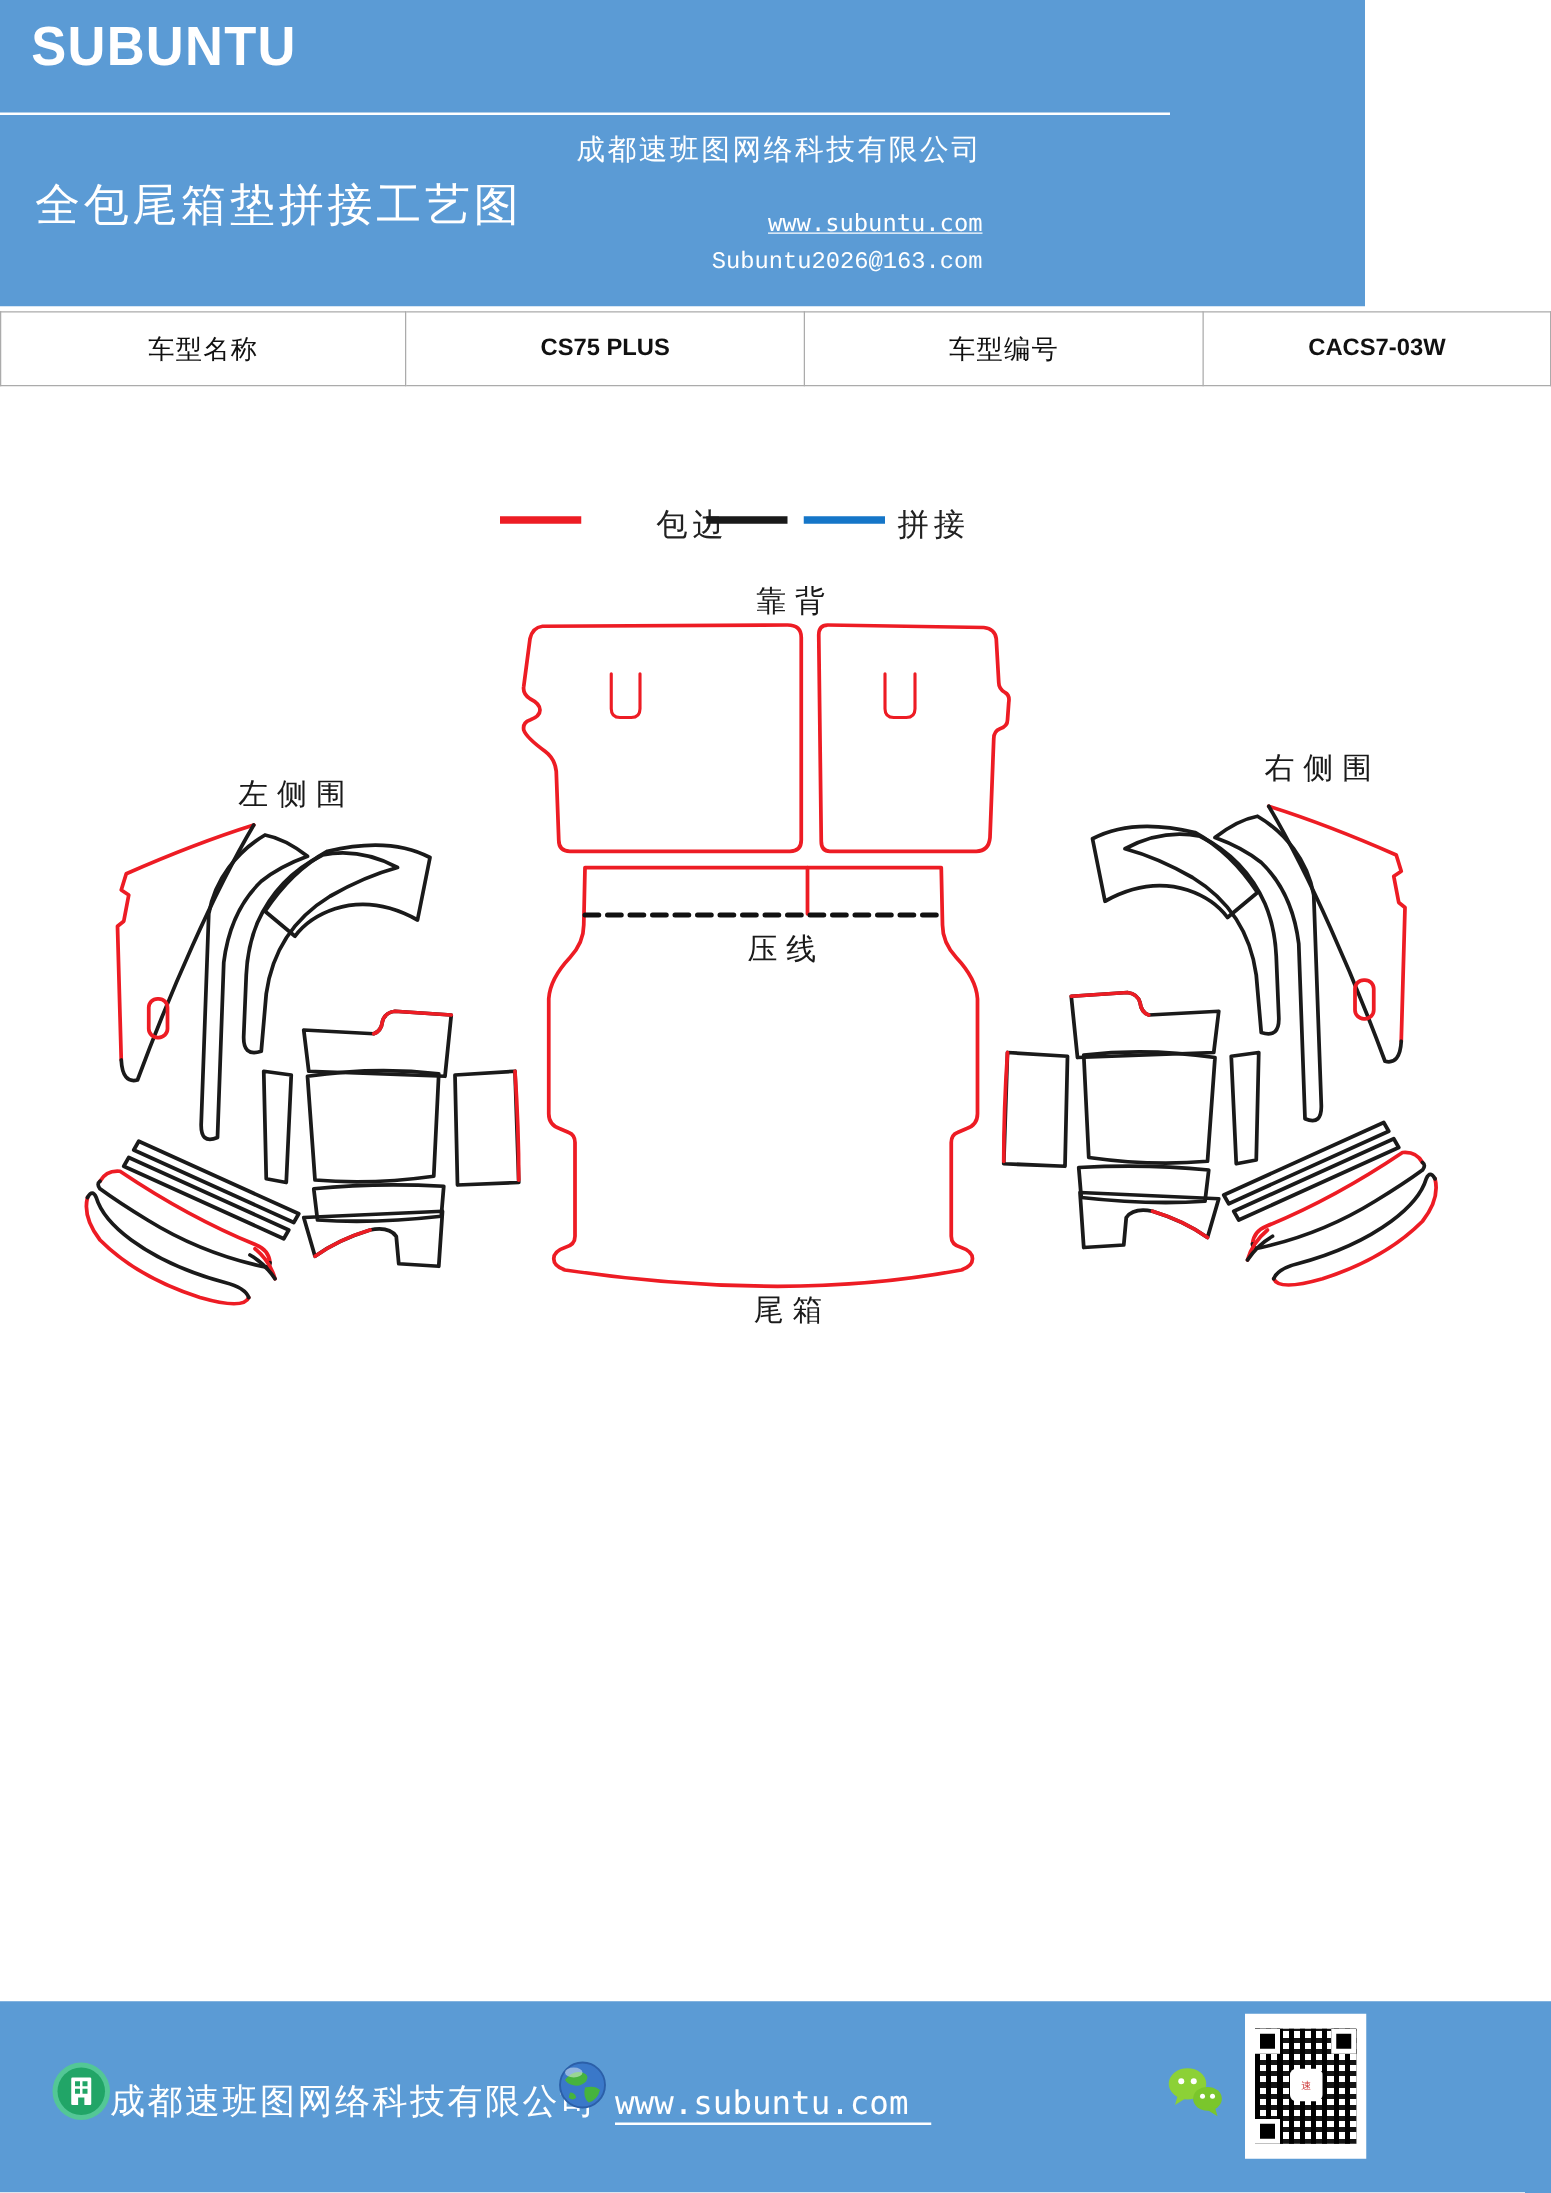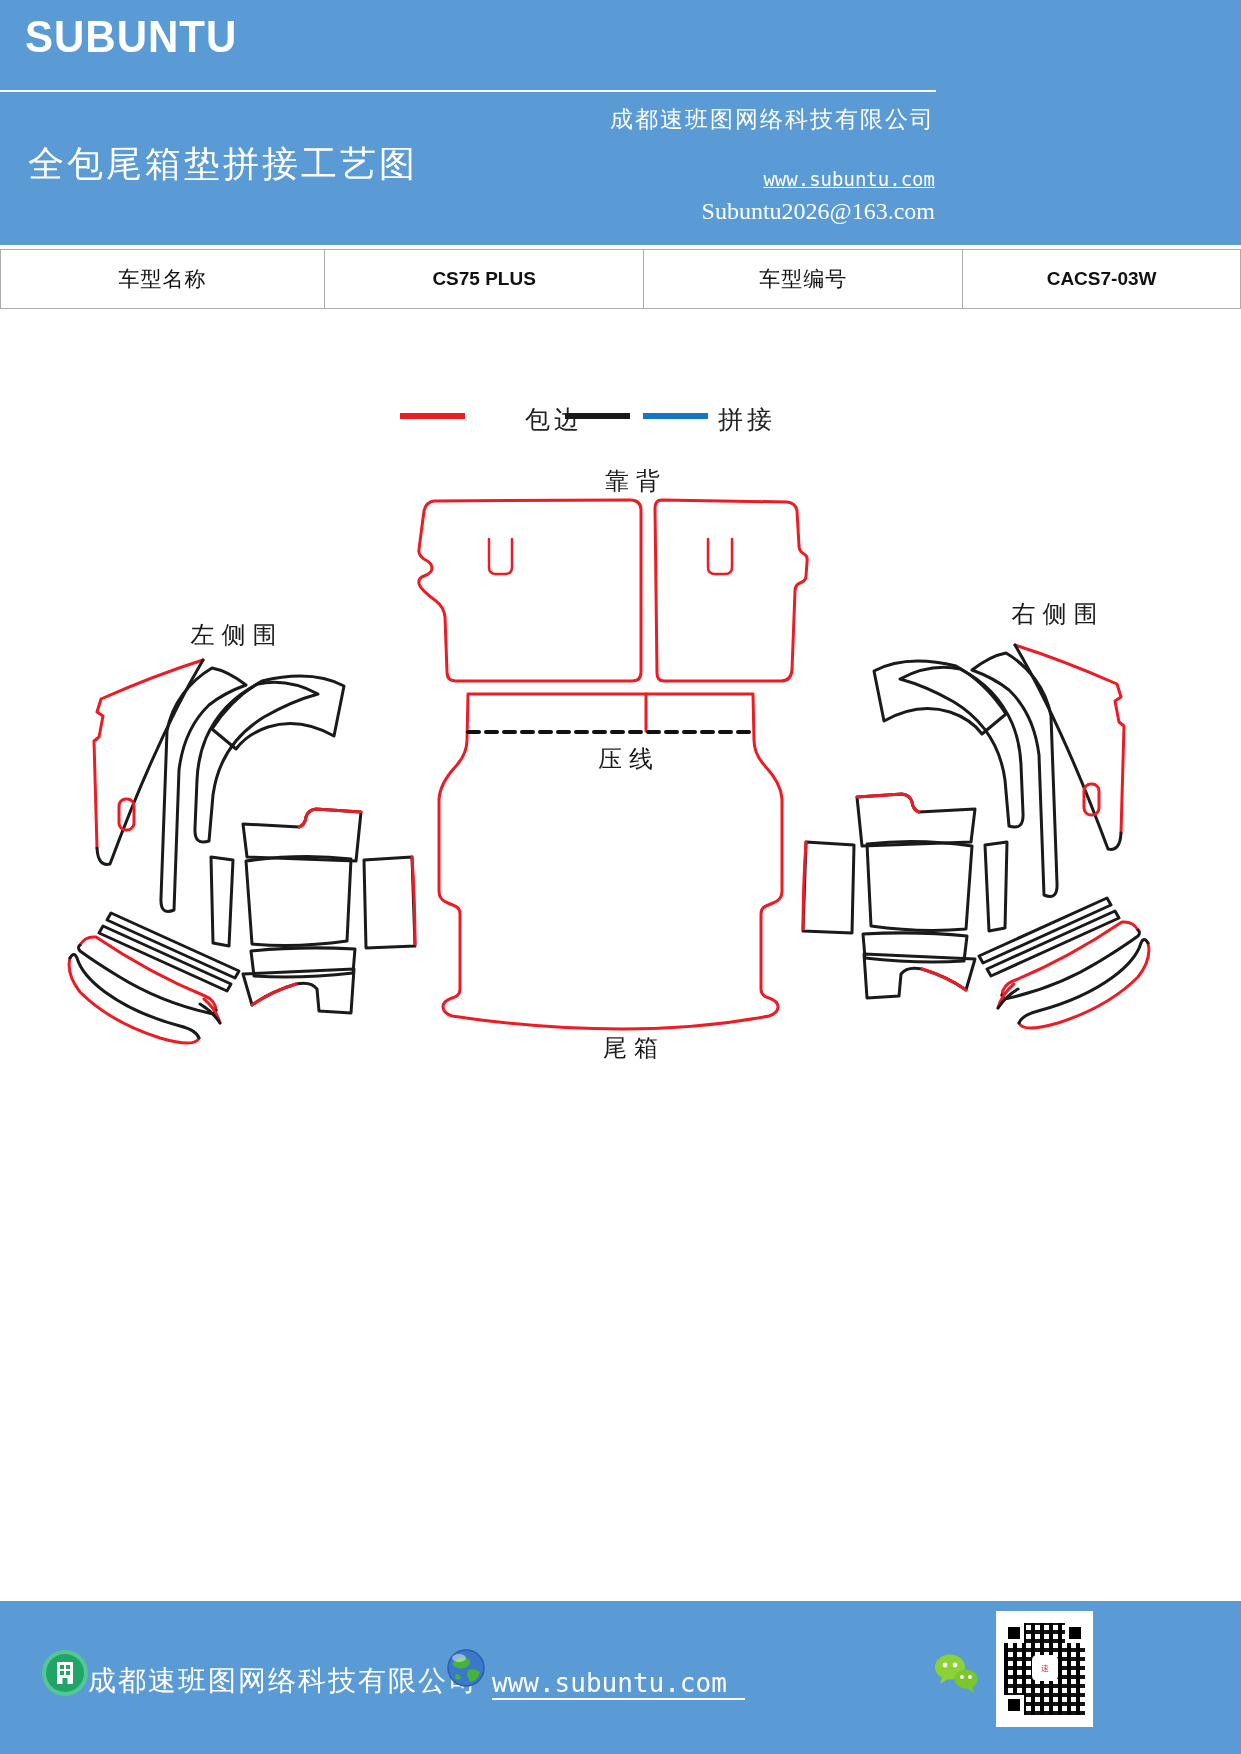--- a/index.html
+++ b/index.html
@@ -1,31 +1,31 @@
 <!DOCTYPE html>
 <html><head>
 <meta charset="utf-8">
 <style>
   html,body{margin:0;padding:0;background:#e9e9e9;}
   .page{position:relative;width:1241px;height:1754px;background:#ffffff;margin:0 auto;overflow:hidden;
         font-family:"Liberation Serif", serif;}
   
-  .header{position:absolute;left:0;top:0;width:1241px;height:245px;background:#5B9BD5;}
+  .header{position:absolute;left:0;top:0;width:1092px;height:245px;background:#5B9BD5;}
   .logo{position:absolute;left:25px;top:12px;color:#fff;font-family:"Liberation Sans",sans-serif;
         font-weight:800;font-size:42px;letter-spacing:1px;transform:scaleY(1.05);transform-origin:top left;}
   .header-rule{position:absolute;left:0;top:90px;width:936px;height:2px;background:#fff;}
   .header-company{position:absolute;right:306px;top:104px;width:600px;text-align:right;color:#fff;
         font-size:23px;letter-spacing:2px;}
   .sop{position:absolute;left:965px;top:60px;color:#fff;font-family:"Liberation Sans",sans-serif;
         font-weight:700;font-size:86px;line-height:86px;letter-spacing:2px;}
   .doc-title{position:absolute;left:28px;top:140px;color:#fff;font-size:36px;letter-spacing:3px;}
   .header-www{position:absolute;right:306px;top:168px;color:#fff;font-family:"DejaVu Sans Mono",monospace;
         font-size:19px;text-decoration:underline;}
-  .header-mail{position:absolute;right:306px;top:198px;color:#fff;font-family:Liberation Serif, serif;
-        font-size:24px;text-decoration:none;}
+  .header-mail{position:absolute;right:306px;top:198px;color:#fff;font-family:Liberation Mono, monospace;
+        font-size:19px;text-decoration:none;}
   
   .info-table{position:absolute;left:0;top:249px;width:1241px;border-collapse:collapse;}
   .info-table td{border:1px solid #ababab;height:56px;text-align:center;vertical-align:middle;}
   .info-table td.lab{font-size:21px;color:#111;letter-spacing:1px;}
   .info-table td.val{font-family:"Liberation Sans",sans-serif;font-weight:700;font-size:19px;color:#111;}
   .c1{width:312px}.c2{width:307px}.c3{width:307px}.c4{width:267px}
   
   .legend-seg{position:absolute;height:6px;width:65px;top:413px;}
   .seg-red{left:400px;background:#ED1C24;}
   .seg-black{left:565px;background:#1a1a1a;}

